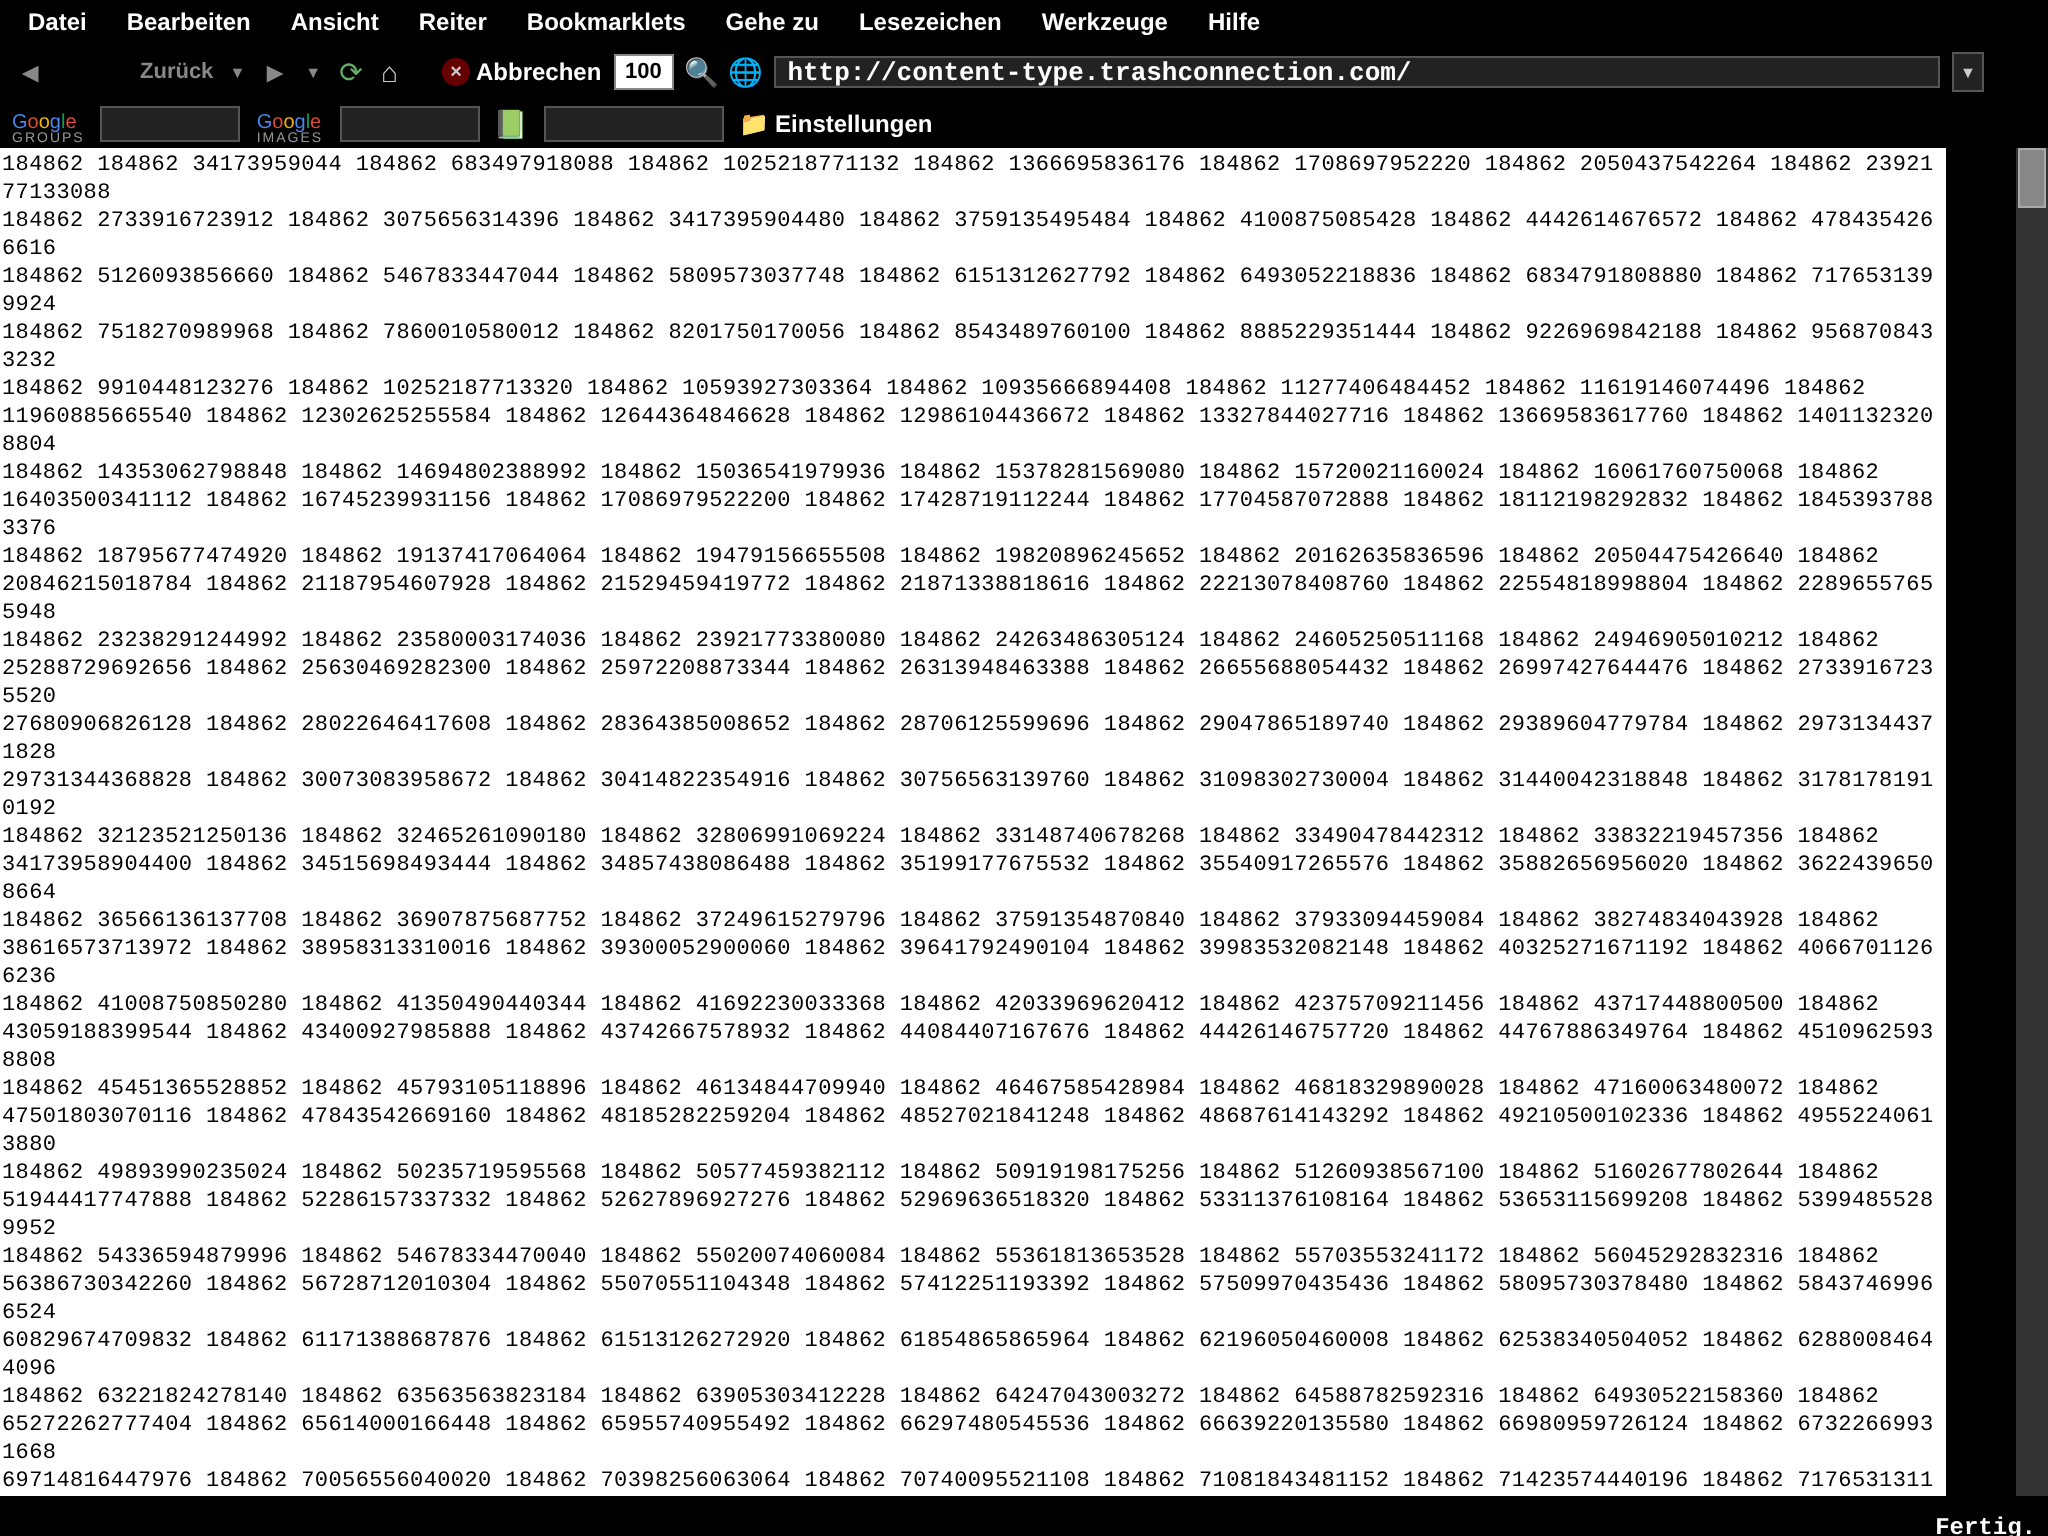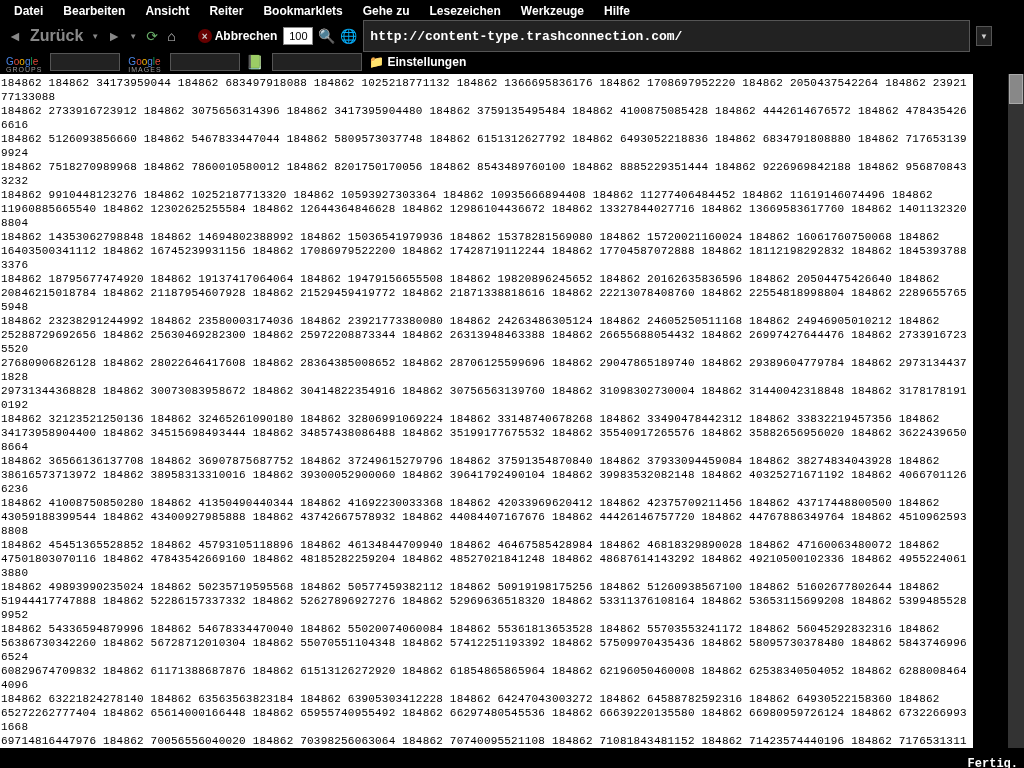--- a/index.html
+++ b/index.html
@@ -1,29 +1,29 @@
 <!DOCTYPE html>
 <html><head>
 <meta charset="utf-8">
 <style>
 * { margin: 0; padding: 0; box-sizing: border-box; }
 html, body { width: 1024px; height: 768px; overflow: hidden; background: #000; font-family: Arial, sans-serif; }
 .menubar { background: #000; color: #fff; height: 22px; display: flex; align-items: center; padding: 0 4px; font-size: 12px; font-weight: bold; }
 .menubar .menu-item { padding: 3px 10px; cursor: pointer; }
 .toolbar { background: #000; height: 28px; display: flex; align-items: center; padding: 0 6px; gap: 6px; }
 .toolbar .nav-btn { width: 18px; height: 18px; display: flex; align-items: center; justify-content: center; color: #888; font-size: 14px; cursor: pointer; }
-.toolbar .back-label { color: #888; font-size: 16px; font-weight: bold; margin-right: 2px; }
+.toolbar .back-label { color: #888; font-size: 11px; font-weight: bold; margin-right: 2px; margin-left: 40px; }
 .toolbar .dropdown-arrow { color: #888; font-size: 8px; }
 .toolbar .home-icon { color: #ccc; font-size: 14px; cursor: pointer; }
 .toolbar .stop-btn { display: flex; align-items: center; gap: 3px; }
 .toolbar .stop-icon { width: 14px; height: 14px; background: #600; border-radius: 50%; display: flex; align-items: center; justify-content: center; color: #ccc; font-size: 10px; font-weight: bold; }
 .toolbar .stop-label { color: #fff; font-size: 12px; font-weight: bold; }
-.toolbar .zoom-box { background: #fff; color: #000; width: 30px; height: 18px; border: 1px solid #888; font-size: 11px; text-align: center; font-weight: normal; line-height: 16px; }
+.toolbar .zoom-box { background: #fff; color: #000; width: 30px; height: 18px; border: 1px solid #888; font-size: 11px; text-align: center; font-weight: bold; line-height: 16px; }
 .toolbar .globe-icon { width: 16px; height: 16px; cursor: pointer; display: flex; align-items: center; justify-content: center; font-size: 14px; }
-.toolbar .url-bar { flex: 1; background: #222; color: #fff; border: 1px solid #555; height: 32px; padding: 0 6px; font-size: 13px; font-weight: bold; font-family: 'Courier New', monospace; display: flex; align-items: center; }
+.toolbar .url-bar { flex: 1; background: #222; color: #fff; border: 1px solid #555; height: 16px; padding: 0 6px; font-size: 13px; font-weight: bold; font-family: 'Courier New', monospace; display: flex; align-items: center; }
 .toolbar .url-dropdown { width: 16px; height: 20px; border: 1px solid #555; background: #222; color: #ccc; display: flex; align-items: center; justify-content: center; font-size: 8px; cursor: pointer; }
 .toolbar .throbber { width: 20px; height: 20px; display: flex; align-items: center; justify-content: center; font-size: 16px; }
 .bookmarkbar { background: #000; height: 24px; display: flex; align-items: center; padding: 0 6px; gap: 8px; }
 .google-logo { font-size: 10px; font-weight: normal; cursor: pointer; margin-top: 12px; }
 .google-logo .g-blue { color: #4a86e8; } .google-logo .g-red { color: #dd4b39; } .google-logo .g-yellow { color: #f4b400; } .google-logo .g-green { color: #0f9d58; }
 .google-sub { font-size: 7px; color: #999; display: block; margin-top: -2px; letter-spacing: 1px; }
 .search-box { background: #222; border: 1px solid #555; width: 70px; height: 18px; }
 .book-icon { width: 16px; height: 16px; display: flex; align-items: center; justify-content: center; font-size: 14px; cursor: pointer; }
 .folder-icon { color: #d4a94a; font-size: 12px; margin-right: 3px; }
 .bm-label { color: #fff; font-size: 12px; font-weight: bold; cursor: pointer; display: flex; align-items: center; }

